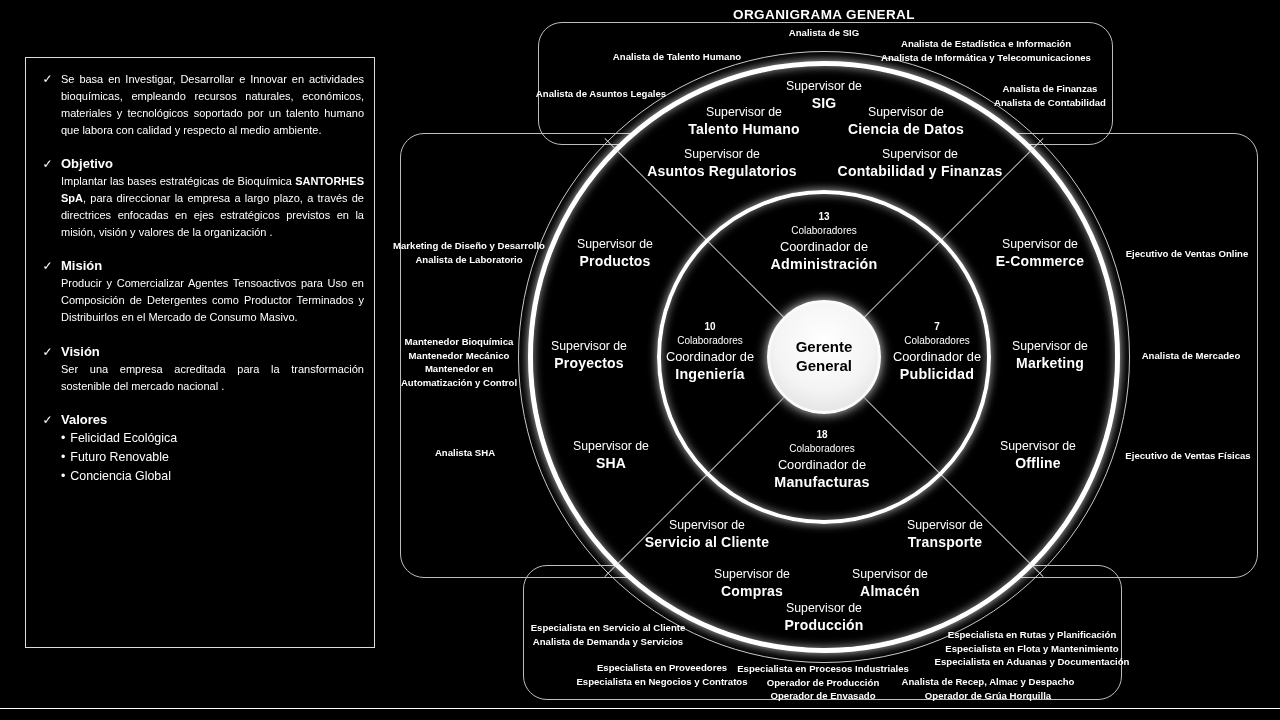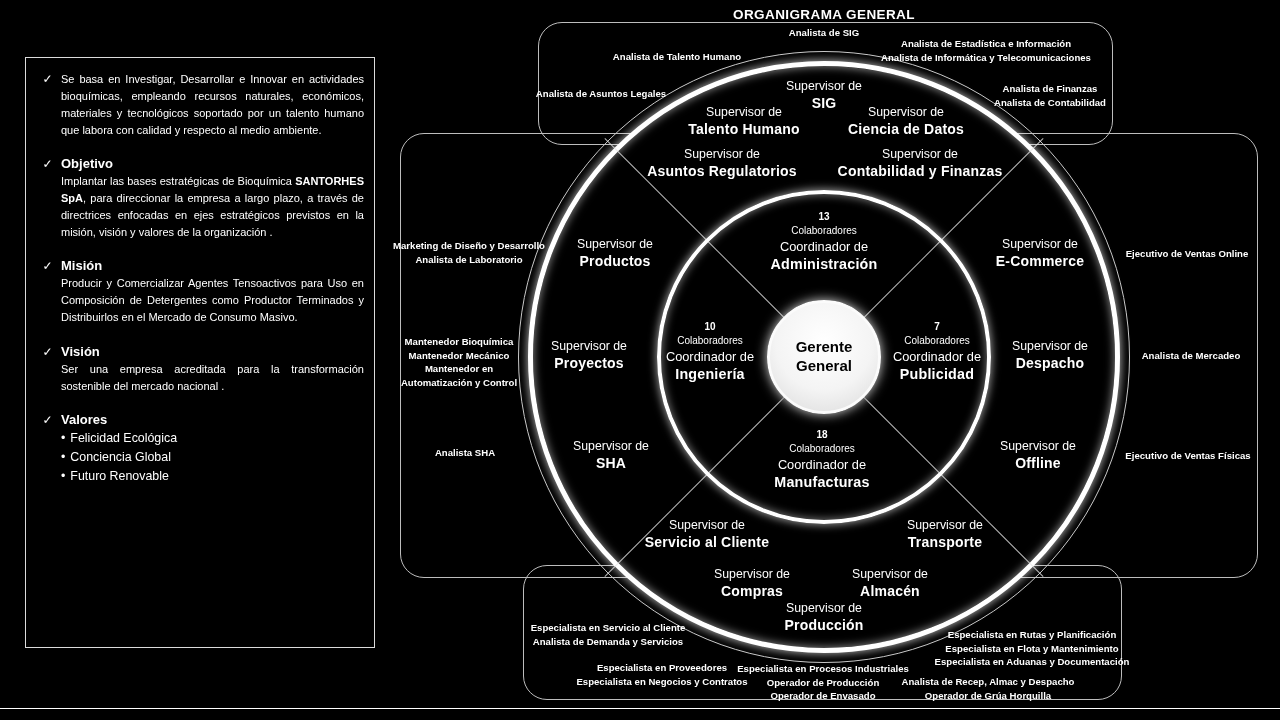--- a/index.html
+++ b/index.html
@@ -94,22 +94,22 @@
       <div class="sec-body">
         <div class="sec-title">Visión</div>
         <div class="sec-text">Ser una empresa acreditada para la transformación sostenible del mercado nacional .</div>
       </div>
     </div>
     <div class="section">
       <div class="check">✓</div>
       <div class="sec-body">
         <div class="sec-title">Valores</div>
         <div class="val-line"><span class="val-dot">•</span><span>Felicidad Ecológica</span></div>
+        <div class="val-line"><span class="val-dot">•</span><span>Futuro Renovable</span></div>
         <div class="val-line"><span class="val-dot">•</span><span>Conciencia Global</span></div>
-        <div class="val-line"><span class="val-dot">•</span><span>Futuro Renovable</span></div>
       </div>
     </div>
   </div>
 
   <div class="qbox qbox-top"></div>
   <div class="qbox qbox-left"></div>
   <div class="qbox qbox-right"></div>
   <div class="qbox qbox-bottom"></div>
 
   <div class="ring-thin"></div>
@@ -149,21 +149,21 @@
   <div class="node sup" style="left:611px;top:456px">
     <div class="l1">Supervisor de</div>
     <div class="l2">SHA</div>
   </div>
   <div class="node sup" style="left:1040px;top:254px">
     <div class="l1">Supervisor de</div>
     <div class="l2">E-Commerce</div>
   </div>
   <div class="node sup" style="left:1050px;top:356px">
     <div class="l1">Supervisor de</div>
-    <div class="l2">Despacho</div>
+    <div class="l2">Marketing</div>
   </div>
   <div class="node sup" style="left:1038px;top:456px">
     <div class="l1">Supervisor de</div>
     <div class="l2">Offline</div>
   </div>
   <div class="node sup" style="left:707px;top:535px">
     <div class="l1">Supervisor de</div>
     <div class="l2">Servicio al Cliente</div>
   </div>
   <div class="node sup" style="left:945px;top:535px">

